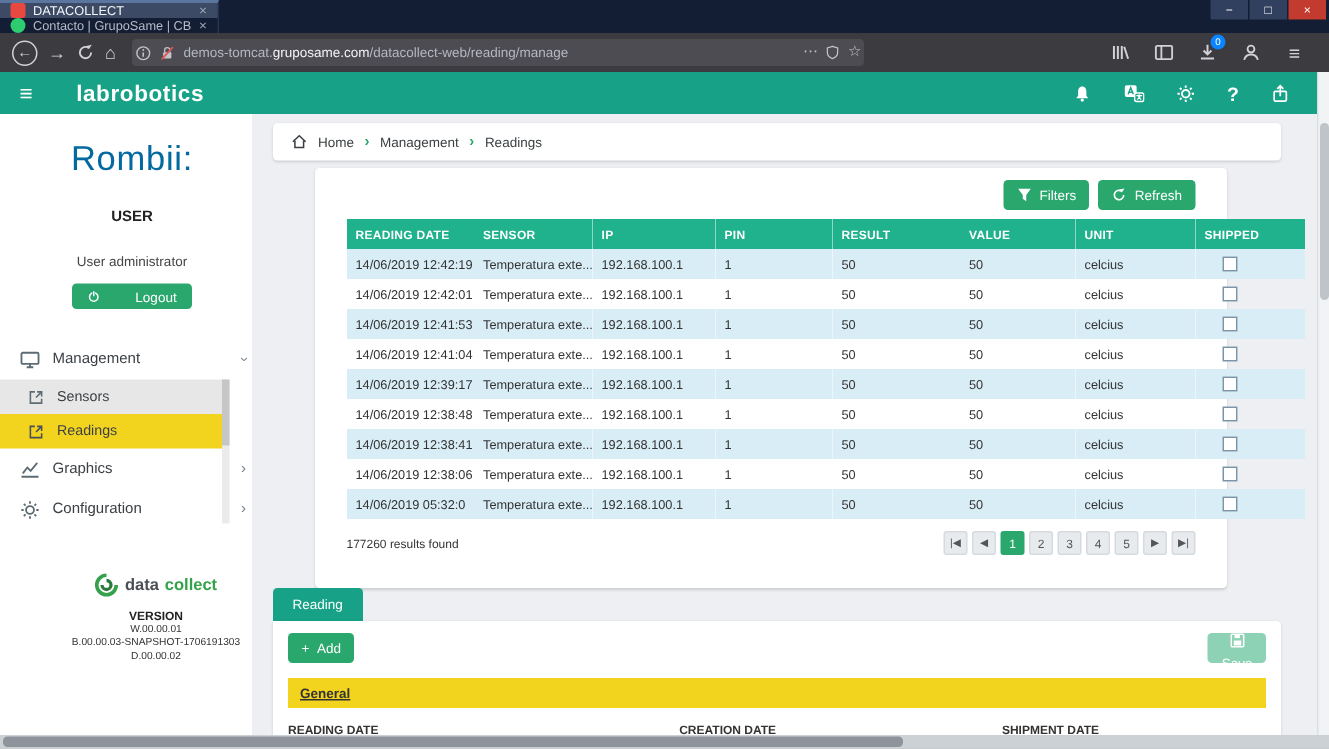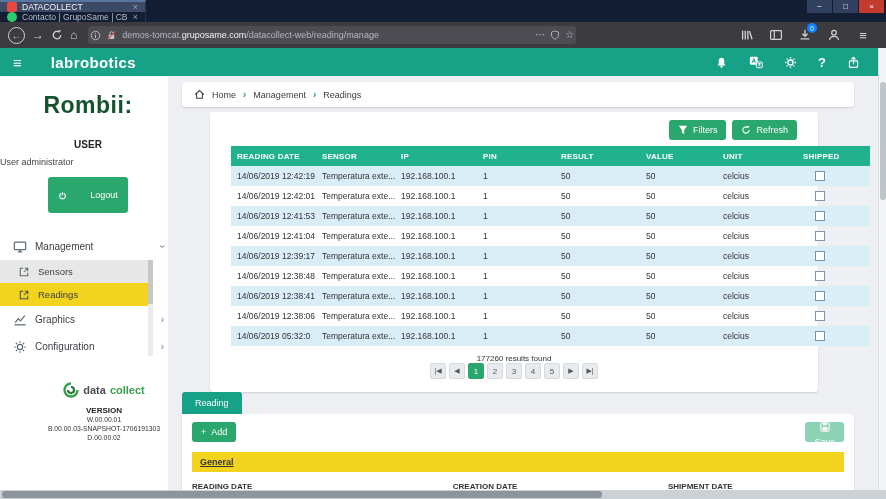--- a/index.html
+++ b/index.html
@@ -39,24 +39,24 @@
 
   
   .appheader { position:absolute; left:0; top:48px; width:886px; height:28px; background:#17a287; display:flex; align-items:center; color:#fff; }
   .app-burger { font-size:15px; padding:0 13px; font-weight:bold; }
   .app-logo { font-size:15px; font-weight:bold; letter-spacing:.4px; margin-left:16px; }
   .app-icons { margin-left:auto; display:flex; align-items:center; gap:21px; padding-right:26px; }
   .help-glyph { font-size:13px; font-weight:bold; }
 
   
   .sidebar { position:absolute; left:0; top:76px; width:176px; height:414px; background:#fff; box-shadow:inset -1px 0 0 #e2e5e8; }
-  .brand { margin-top:16px; text-align:center; font-size:23px; font-weight:bold; color:#14532d; letter-spacing:.5px; }
+  .brand { margin-top:16px; text-align:center; font-size:23px; font-weight:normal; color:#0369a1; letter-spacing:.5px; }
   .user-name { margin-top:20px; text-align:center; font-size:10px; font-weight:bold; color:#222; }
-  .user-role { margin-top:7px; font-size:9px; color:#444; }
-  .logout-btn { margin:10px auto 0; width:80px; height:36px; background:#2aa76d; border-radius:3px; color:#fff; font-size:9px; display:flex; align-items:center; justify-content:center; gap:23px; }
+  .user-role { margin-top:19px; text-align:center; font-size:9px; color:#444; }
+  .logout-btn { margin:10px auto 0; width:80px; height:17px; background:#2aa76d; border-radius:3px; color:#fff; font-size:9px; display:flex; align-items:center; justify-content:center; gap:23px; }
   .menu { margin-top:20px; position:relative; }
   .menu-item { height:27px; display:flex; align-items:center; gap:8px; padding:0 12px; font-size:10px; color:#3a3f44; }
   .submenu-item { height:23px; width:148px; display:flex; align-items:center; gap:7px; padding-left:16px; font-size:9.5px; color:#3a3f44; }
   .submenu-item.sensors { background:#e7e7e7; }
   .submenu-item.readings { background:#f2d41f; }
   .chev { margin-left:auto; color:#7a8086; font-size:10px; }
   .chev.down { display:inline-block; transform:rotate(90deg); }
   .menu-scrollbar { position:absolute; left:148px; top:27px; width:5px; height:96px; background:#ebebeb; }
   .menu-scroll-thumb { width:5px; height:44px; background:#c6c6c6; }
   .mi { width:15px; display:flex; justify-content:center; }
@@ -74,21 +74,21 @@
   .crumb-sep { color:#2aa76d; font-weight:bold; font-size:10px; }
 
   .table-card { left:14px; top:36px; width:608px; height:280px; padding:8px 21px;margin-left:28px; }
   .table-actions { display:flex; justify-content:flex-end; gap:6px; }
   .btn { display:inline-flex; align-items:center; gap:5px; background:#2aa76d; color:#fff; border-radius:3px; font-size:9px; height:20px; padding:0 9px; }
   .rtable { width:652px; margin-top:6px; border-collapse:collapse; table-layout:fixed; font-size:8.5px; color:#333; }
   .rtable th { background:#1fb28c; color:#fff; font-size:8px; font-weight:bold; text-align:left; padding:5.5px 6px; letter-spacing:.2px; white-space:nowrap; overflow:hidden; }
   .rtable td { padding:5px 6px; white-space:nowrap; overflow:hidden; }
   .rtable tbody tr:nth-child(odd) { background:#d9edf6; }
   .cb { width:10px; height:10px; border:1px solid #7b95a8; background:#fff; margin-left:12px; }
-  .table-footer { display:flex; align-items:center; justify-content:space-between; margin-top:8px; font-size:8px; color:#333;flex-direction:column; }
+  .table-footer { display:flex; align-items:center; justify-content:space-between; margin-top:8px; font-size:8px; color:#333; }
   .pager, .pager-pages { display:flex; gap:3px; }
   .page-btn { min-width:16px; height:16px; padding:0 3px; background:#e8ebee; border:1px solid #d6dade; border-radius:2px; display:flex; align-items:center; justify-content:center; font-size:7px; color:#555; }
   .page-btn.num { font-size:8px; }
   .page-btn.active { background:#2aa76d; border-color:#2aa76d; color:#fff; }
 
   .detail-tab { position:absolute; left:14px; top:316px; height:22px; padding:0 13px; background:#17a287; color:#fff; font-size:9px; display:flex; align-items:center; border-radius:3px 3px 0 0; }
   .detail-card { left:14px; top:338px; width:672px; height:152px; padding:8px 10px; border-radius:0 3px 3px 3px; }
   .detail-actions { display:flex; justify-content:space-between; align-items:center; }
   .btn.disabled { background:#8ed2b5;flex-direction:column; }
   .section-bar { margin-top:10px; background:#f2d41f; height:20px; display:flex; align-items:center; padding:0 8px; font-size:9px; font-weight:bold; color:#333; }

